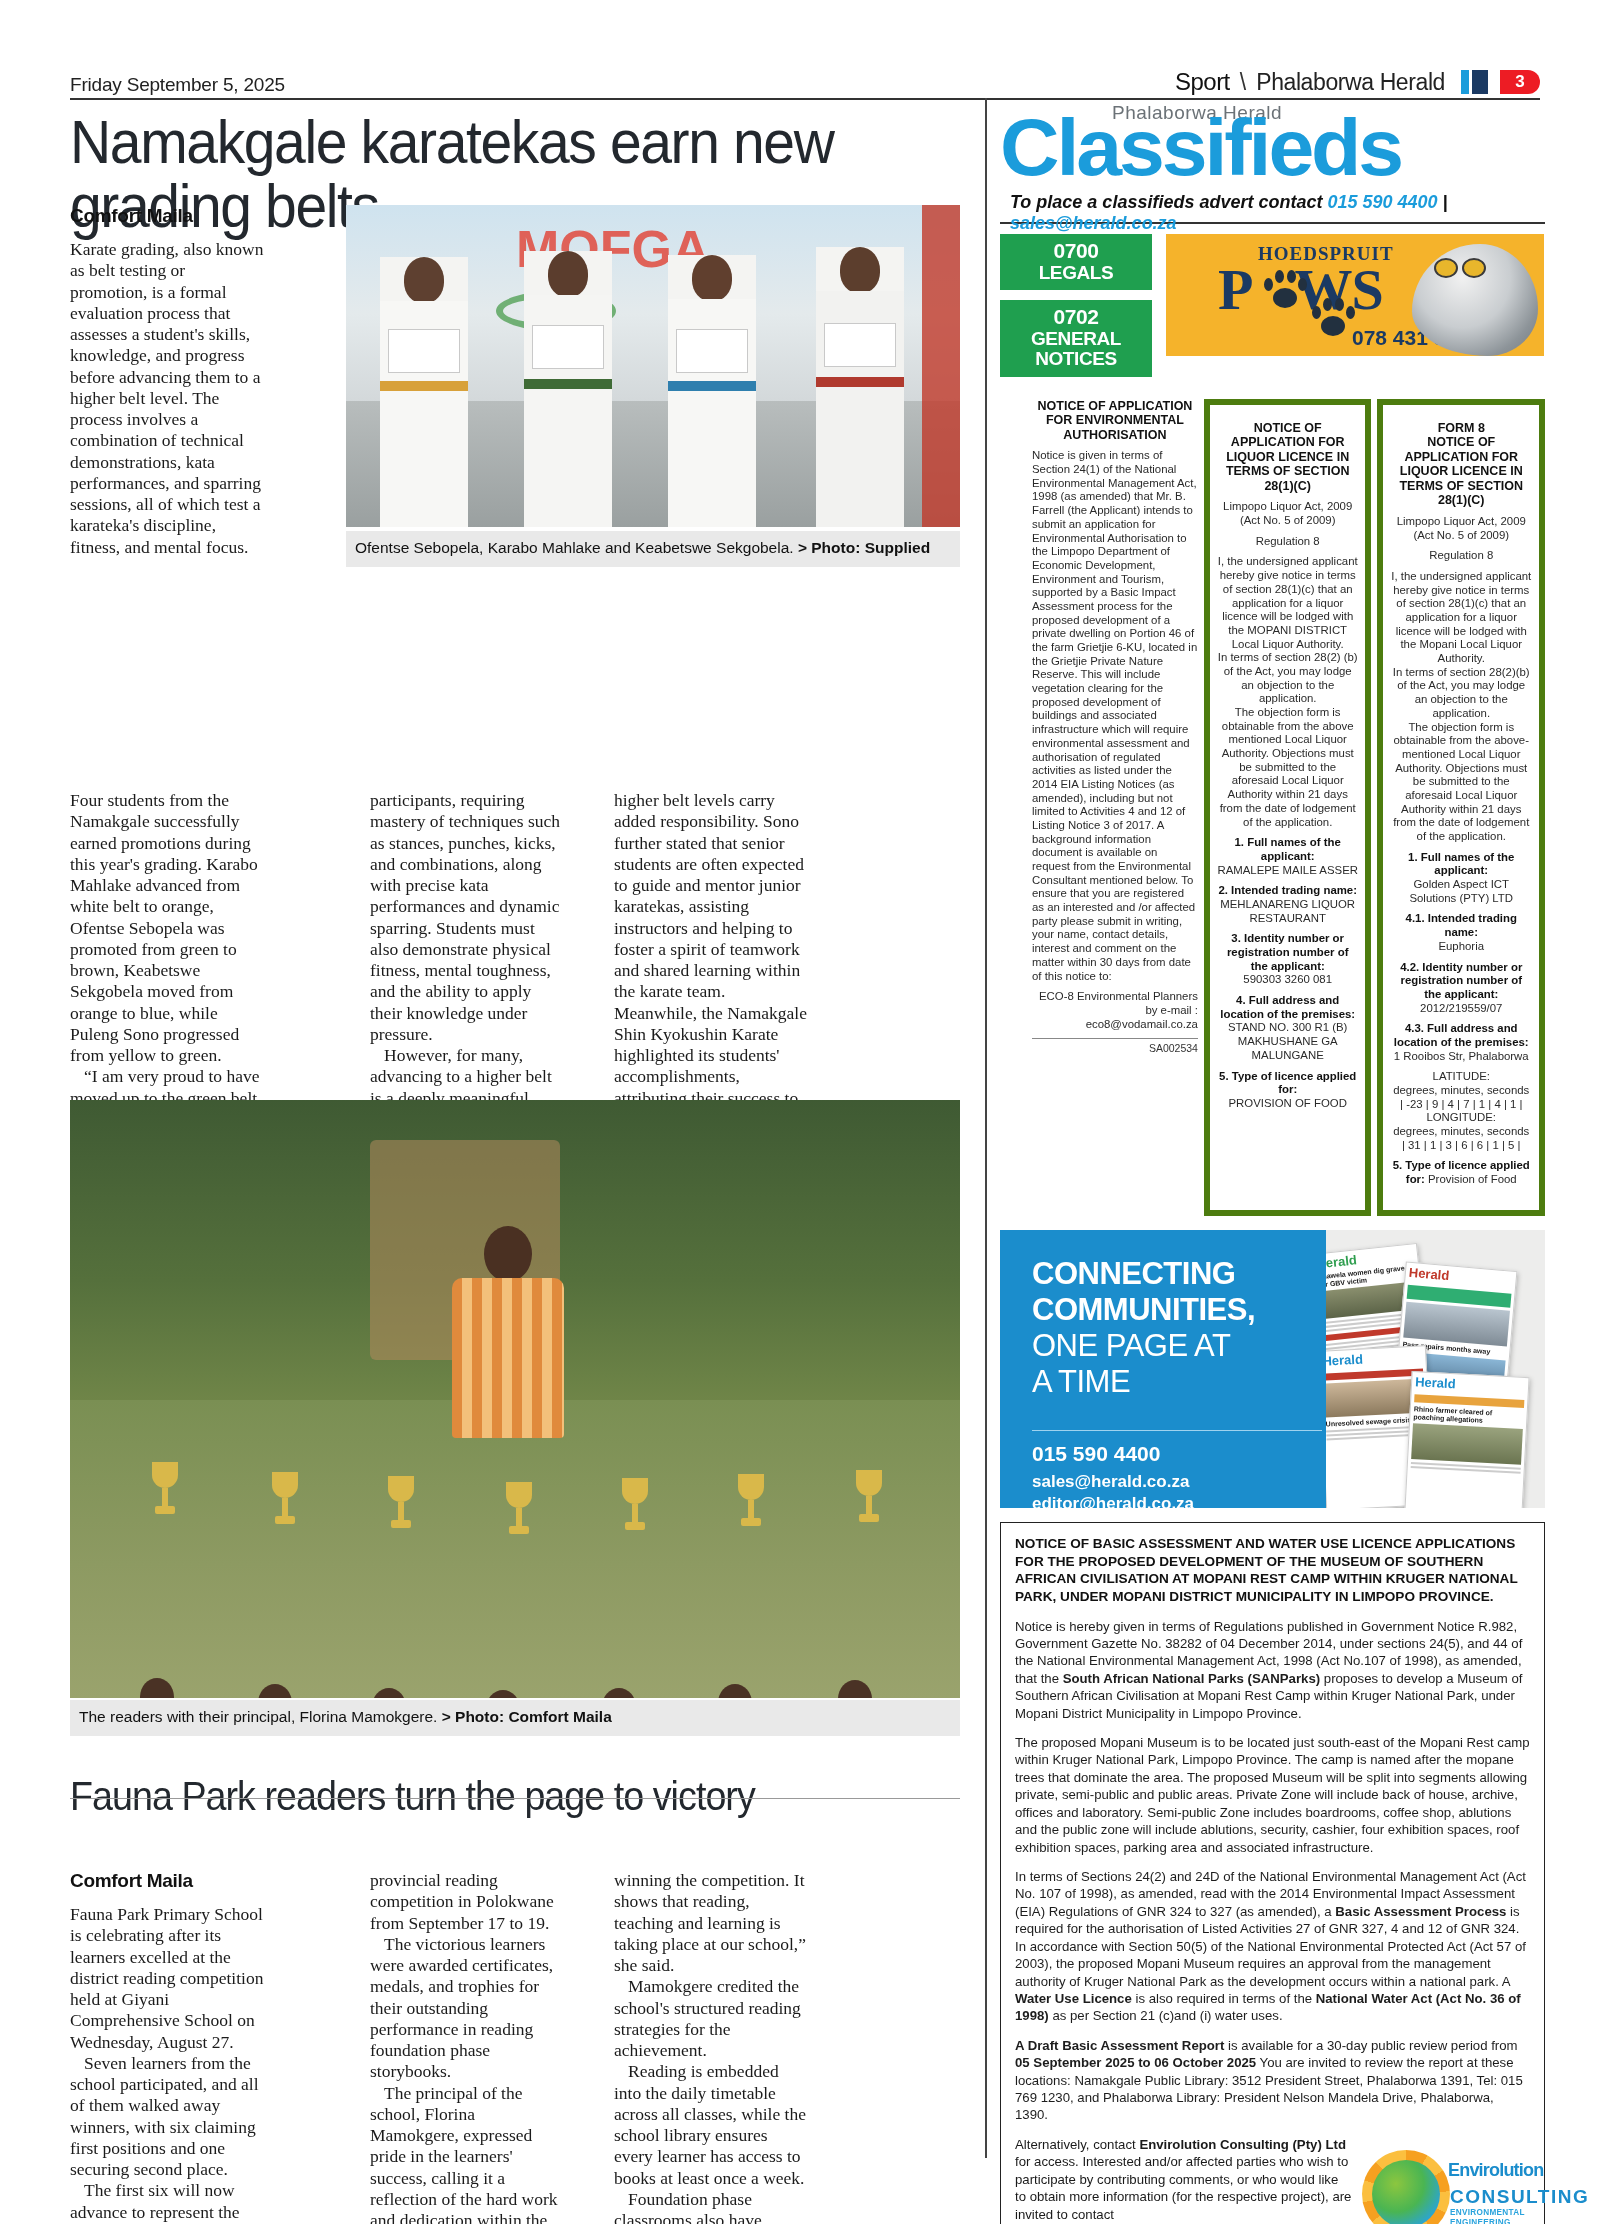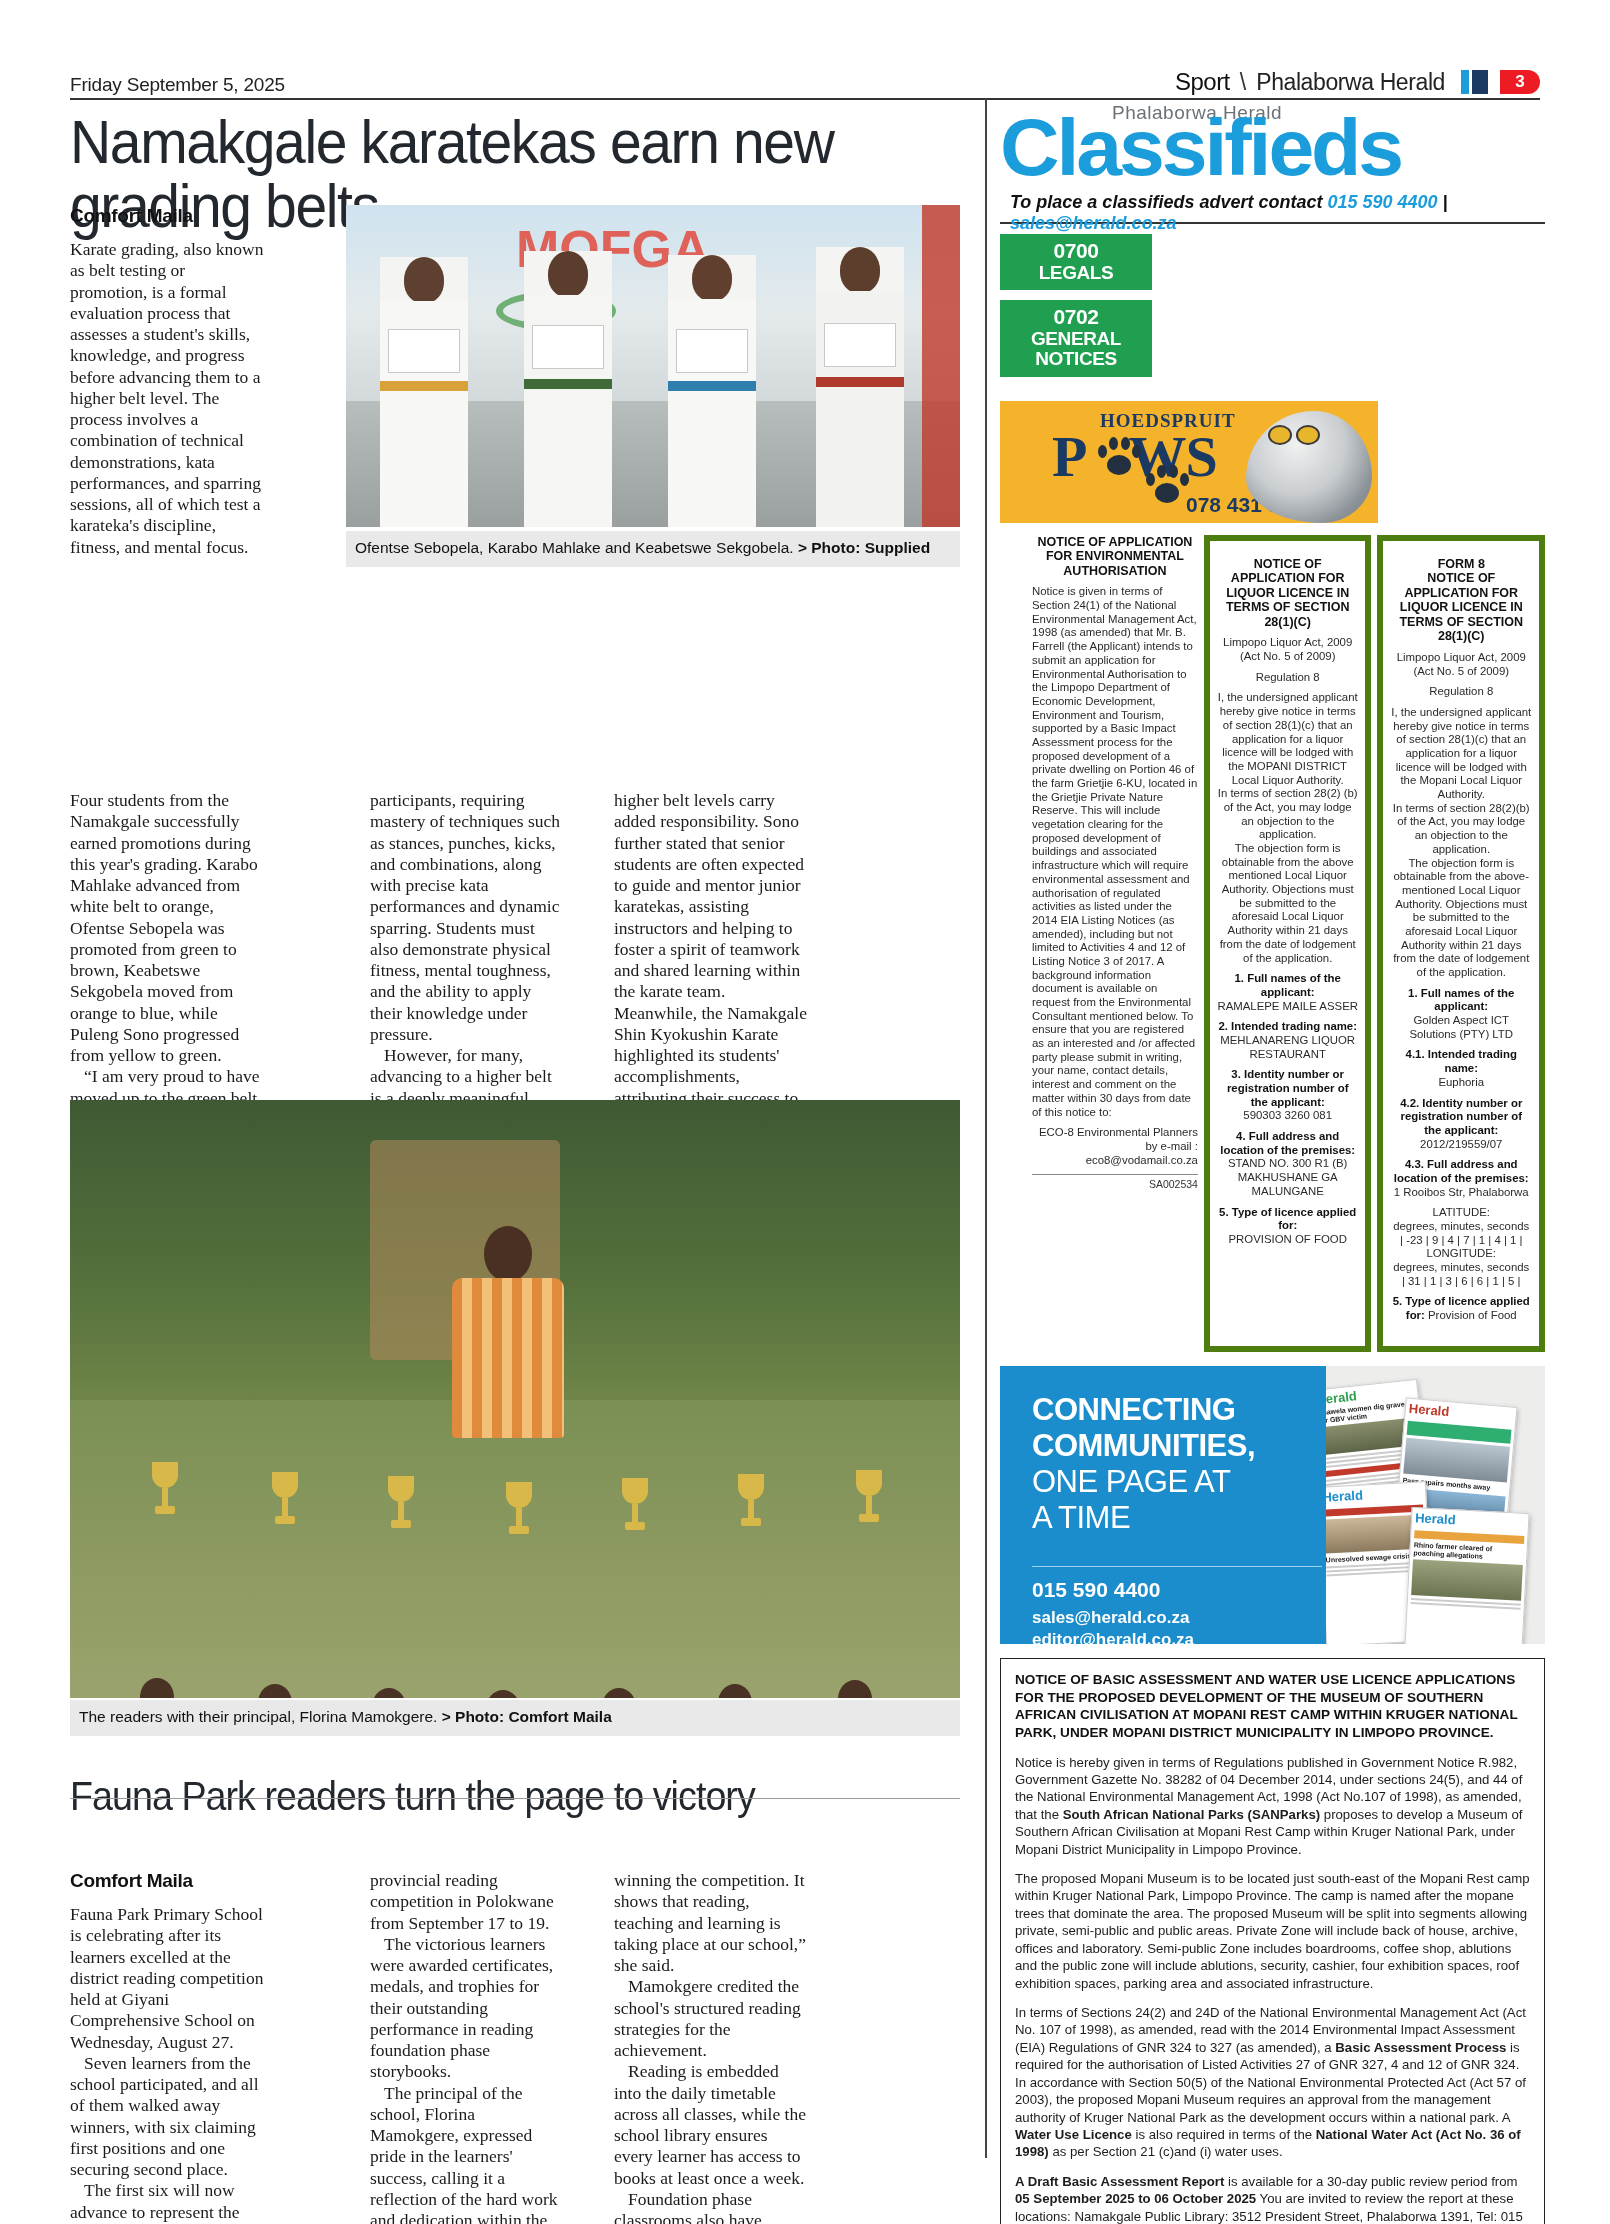--- a/index.html
+++ b/index.html
@@ -112,33 +112,33 @@
     transform:scaleX(1.03); transform-origin:left top;
   }
   .cls-contact {
     position:absolute; left:10px; top:92px; width:545px;
     font-family:"Liberation Sans", sans-serif; font-size:18px; font-style:italic; font-weight:bold; color:#111;
   }
   .cls-contact span.blue { color:#1b9cdb; }
 
   .cls-rule { width:545px; height:2px; background:#333; margin-top:14px; }
 
-  .cat-ads { display:flex; gap:14px; margin-top:10px;flex-direction:column; }
+  .cat-ads { display:flex; gap:14px; margin-top:10px; }
   .cat-col { width:152px; }
   .greenbox {
     background:#1f9f4f; color:#fff; text-align:center;
     font-family:"Liberation Sans", sans-serif; font-weight:bold; font-size:19px;
     line-height:1.08; padding:6px 2px 7px 2px; margin-bottom:10px; letter-spacing:-0.4px;
   }
   .greenbox .num { font-size:21px; display:block; }
   .paws {
     width:378px; height:122px; background:#f5b32b; position:relative; overflow:hidden;
   }
   .paws-h {
-    position:absolute; left:100px; top:9px;
+    position:absolute; left:92px; top:9px;
     font-family:"Liberation Serif", serif; font-weight:bold; font-size:19px; color:#1b3a63; letter-spacing:1px;
   }
   .paws-w {
     position:absolute; left:52px; top:22px;
     font-family:"Liberation Serif", serif; font-weight:bold; font-size:58px; color:#1b3a63; letter-spacing:-1px;
   }
   .paw { position:absolute; background:transparent; }
   .paw .pad { position:absolute; background:#22303f; border-radius:50%; }
   .paws-tel {
     position:absolute; left:186px; top:92px;

